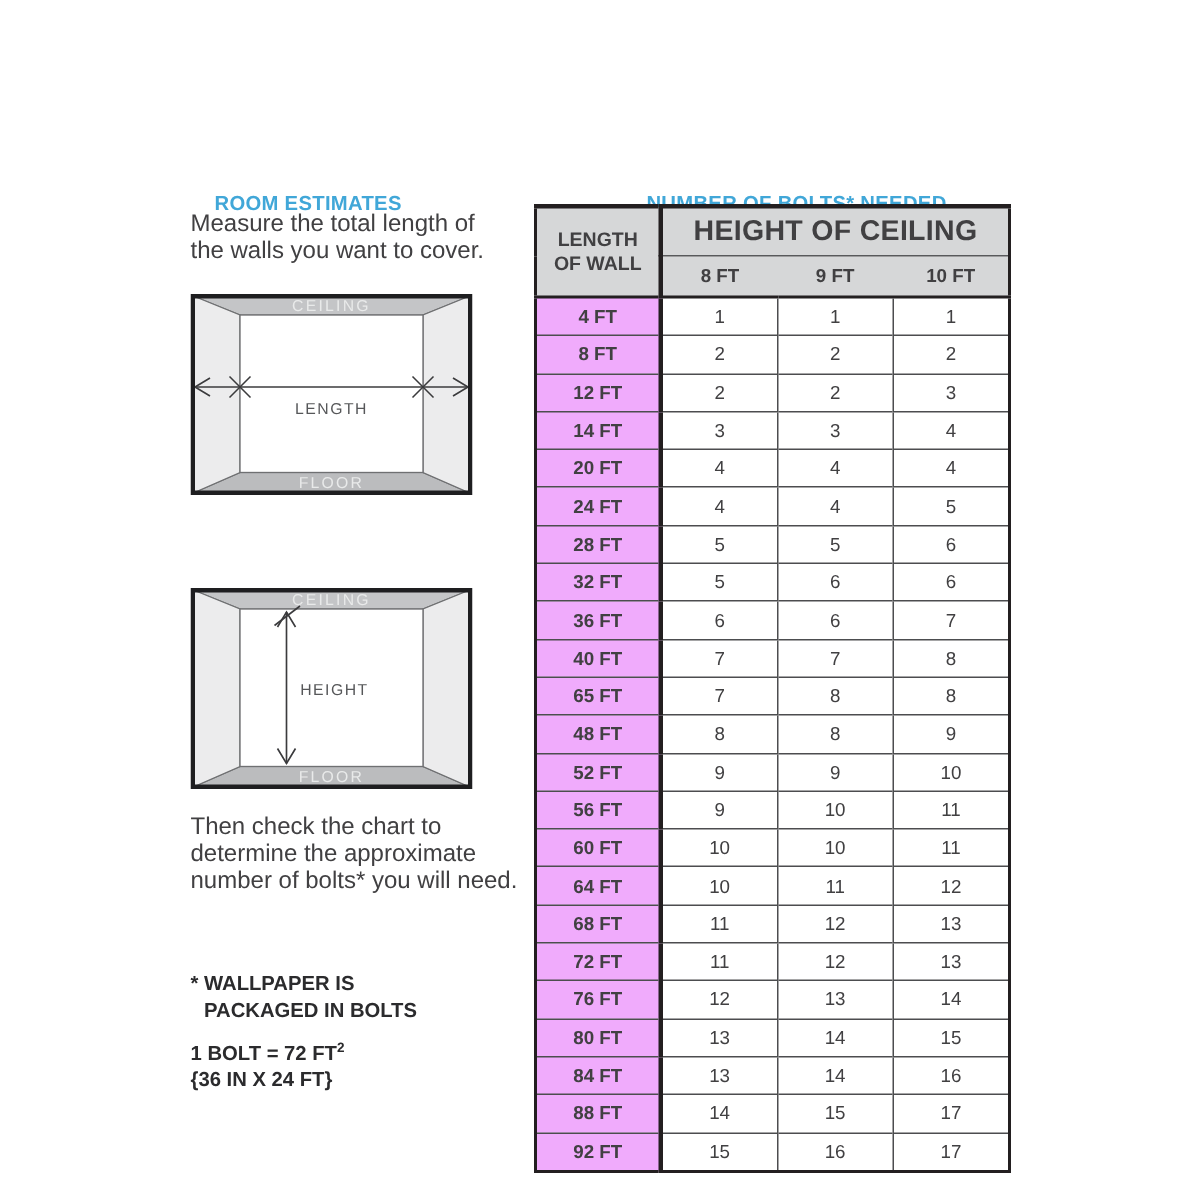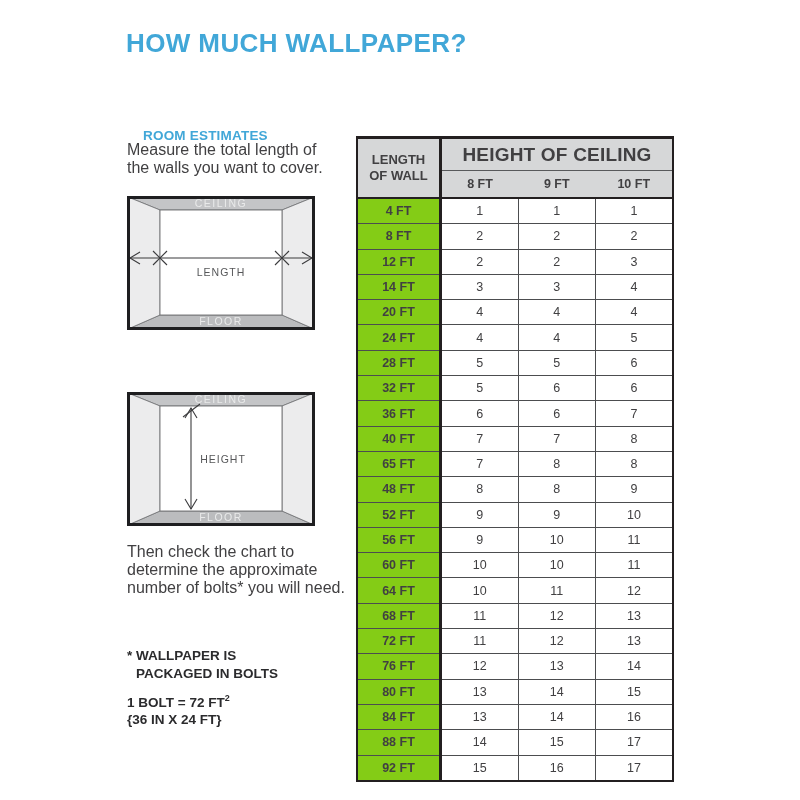--- a/index.html
+++ b/index.html
@@ -73,37 +73,36 @@
     letter-spacing: 0.2px;
   }
   tr.ft-row th {
     background: #D6D7D8;
     height: 26px;
     font-size: 12.5px; font-weight: bold;
   }
   thead tr.ft-row th, th.corner { border-bottom: 2px solid #231F20; }
   tbody td { height: 24.3px; font-size: 12.5px; }
   tbody td.rowlabel {
-    background: #84cc16;
+    background: #f0abfc;
     font-weight: bold;
     border-right: 3px solid #231F20;
   }
   tbody tr + tr td { border-top: 1px solid #4C4D4F; }
   tbody td.val + td.val { border-left: 1px solid #4C4D4F; }
 
   
   .diag-band-label { font-size: 10.5px; letter-spacing: 1.5px; fill: #E9EAEA; font-family: "Liberation Sans", sans-serif; }
   .diag-measure-label { font-size: 10.5px; letter-spacing: 1px; fill: #565759; font-family: "Liberation Sans", sans-serif; }
 </style>
 </head>
 <body>
 
 <div class="page">
 
-  <h1 class="abs page-title">HOW MUCH WALLPAPER?</h1>
 
   <h2 class="abs section-heading left-heading">ROOM ESTIMATES</h2>
 
   <p class="abs body-text step1"><span>Measure the total length of</span><br><span>the walls you want to cover.</span></p>
 
   <svg class="abs diagram1" width="188" height="134" viewBox="0 0 188 134">
     <polygon points="1,1 187,1 155,14 33,14" fill="#C4C5C7" stroke="#6F7072" stroke-width="0.8"></polygon>
     <polygon points="1,133 187,133 155,119 33,119" fill="#BBBCBE" stroke="#6F7072" stroke-width="0.8"></polygon>
     <polygon points="1,1 33,14 33,119 1,133" fill="#ECECED" stroke="#6F7072" stroke-width="0.8"></polygon>
     <polygon points="187,1 155,14 155,119 187,133" fill="#ECECED" stroke="#6F7072" stroke-width="0.8"></polygon>
@@ -141,20 +140,21 @@
     <text class="diag-measure-label" x="96" y="71" text-anchor="middle">HEIGHT</text>
     <rect x="1.5" y="1.5" width="185" height="131" fill="none" stroke="#1E1E20" stroke-width="3"></rect>
   </svg>
 
   <p class="abs footnote"><span>* WALLPAPER IS</span><br><span class="indent">PACKAGED IN BOLTS</span></p>
 
   <p class="abs body-text step3"><span>Then check the chart to</span><br><span>determine the approximate</span><br><span>number of bolts* you will need.</span></p>
 
   <p class="abs bolt-info"><span>1 BOLT = 72 FT</span><sup>2</sup><br><span>{36 IN X 24 FT}</span></p>
 
+  <h2 class="abs section-heading right-heading">NUMBER OF BOLTS* NEEDED</h2>
 
   <div class="abs table-wrap">
     <table class="bolts">
       <thead>
         <tr>
           <th class="corner" rowspan="2"><span>LENGTH</span><br><span>OF WALL</span></th>
           <th class="group" colspan="3">HEIGHT OF CEILING</th>
         </tr>
         <tr class="ft-row">
           <th>8 FT</th>

